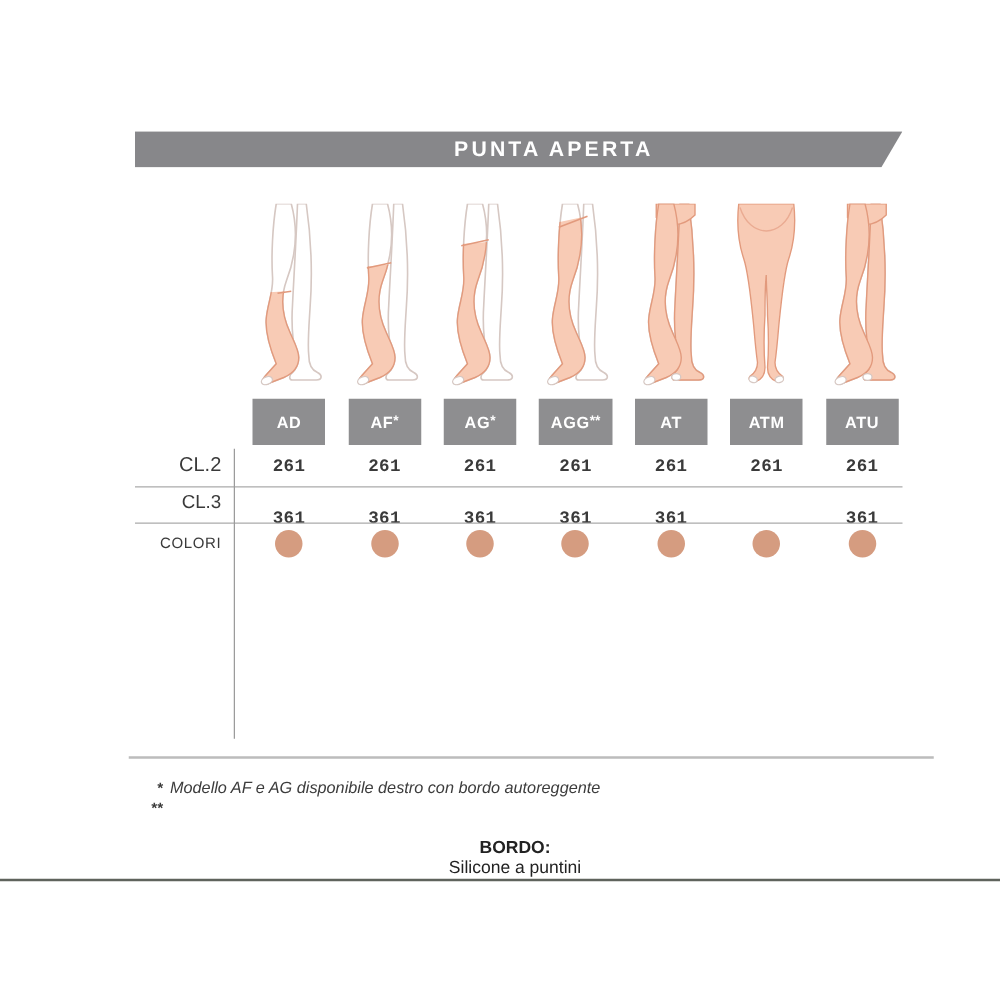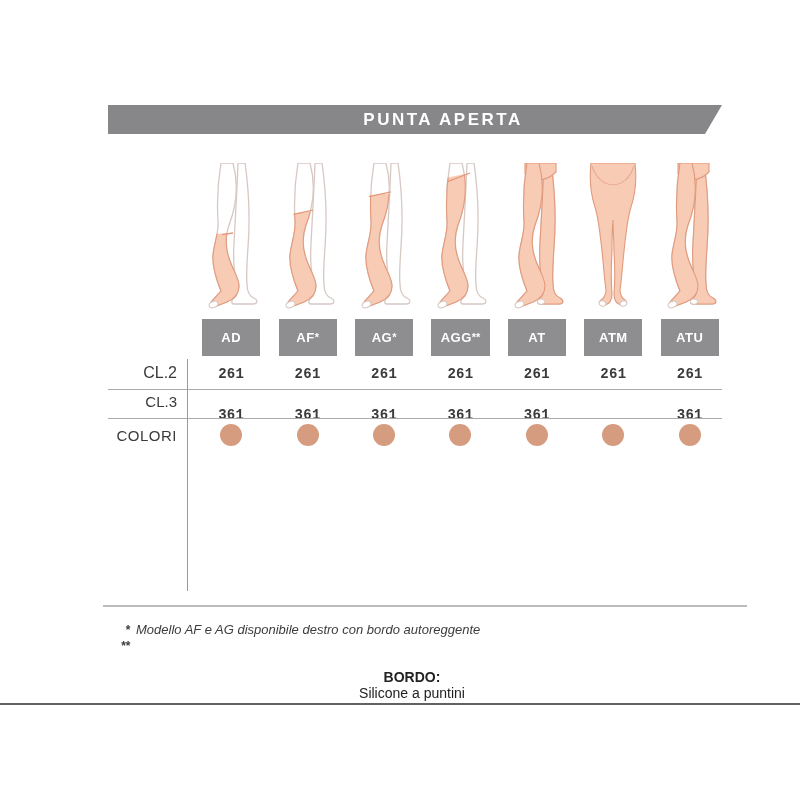--- a/index.html
+++ b/index.html
@@ -38,21 +38,21 @@
   .row-cl2{top:366px;}
   .row-cl3{top:395px;margin-top:12px;}
   .dots-row{position:absolute;left:193px;top:424px;width:535px;display:flex;}
   .dot-cell{flex:1;display:flex;justify-content:center;}
   .dot{width:22px;height:22px;border-radius:50%;background:#d59c80;}
 
   .row-label{position:absolute;left:90px;width:87px;text-align:right;font-weight:normal;
              color:#3a3a3a;}
   .lab-cl2{top:364px;font-size:16px;}
   .lab-cl3{top:393px;font-size:15px;}
-  .lab-colori{top:427px;font-size:15px;letter-spacing:0.5px;}
+  .lab-colori{top:427px;font-size:12px;letter-spacing:0.5px;}
 
   
   .hline1{position:absolute;left:108px;top:389px;width:614px;height:1px;background:#ababab;}
   .hline2{position:absolute;left:108px;top:418px;width:614px;height:1px;background:#ababab;}
   .vline{position:absolute;left:187px;top:359px;width:1px;height:232px;background:#9b9b9b;}
   .section-line{position:absolute;left:103px;top:605px;width:644px;height:2px;background:#bcbcbc;}
   .page-line{position:absolute;left:0;top:703px;width:800px;height:2px;background:#5f635d;}
 
   
   .footnotes{position:absolute;left:112px;top:622px;font-style:italic;font-size:13px;

